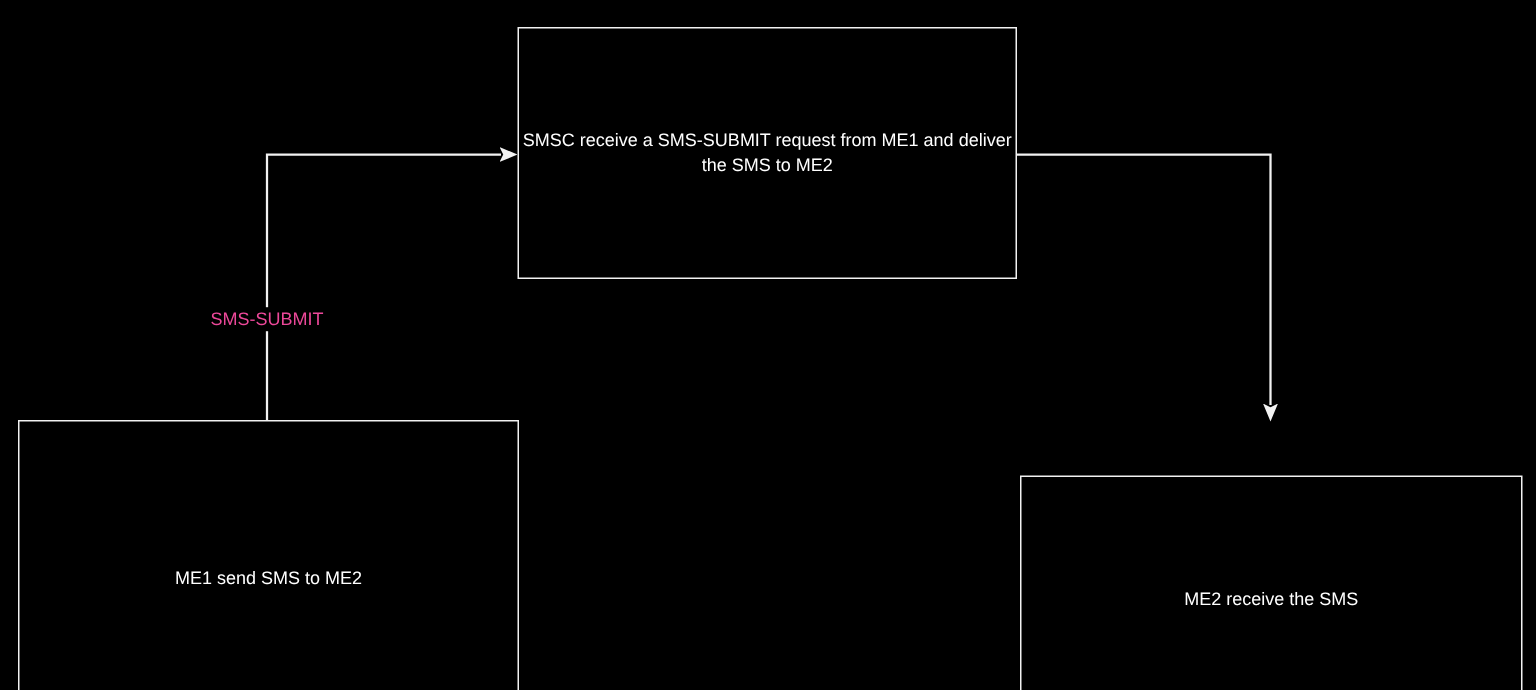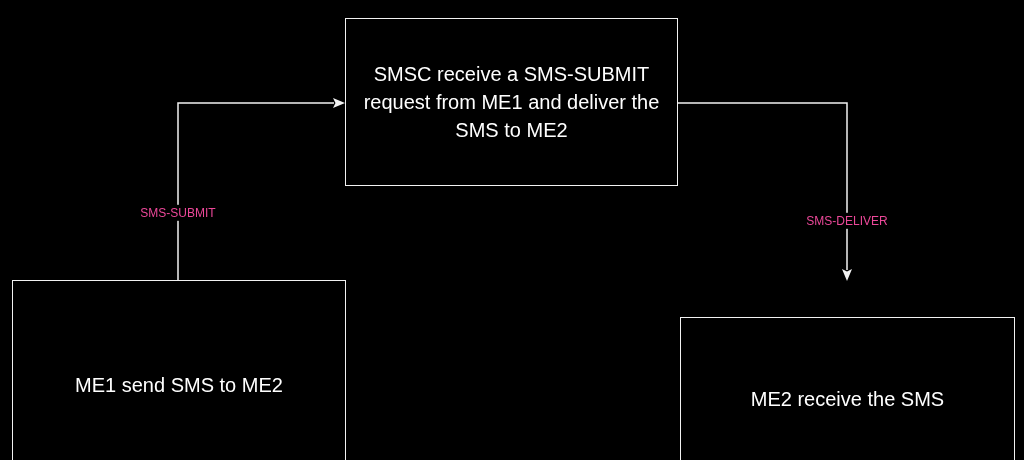--- a/index.html
+++ b/index.html
@@ -31,21 +31,21 @@
   .node {
     position: absolute;
     box-sizing: border-box;
     border: 1.5px solid #f2f2f2;
     background: #000000;
     display: flex;
     align-items: center;
     justify-content: center;
     text-align: center;
     color: #ffffff;
-    font-size: 20px;
+    font-size: 12px;
     line-height: 1.4;
   }
   .node-smsc  { left: 345px; top: 18px;  width: 333px; height: 168px; }
   .node-me1   { left: 12px;  top: 280px; width: 334px; height: 210px; }
   .node-me2   { left: 680px; top: 281px; width: 335px; height: 164px; margin-top: 36px; }
   .node-smsc .node-label { max-width: 328px; }
   .edge-label {
     position: absolute;
     transform: translate(-50%, -50%);
     background: #000000;
@@ -81,15 +81,14 @@
   <div class="node node-me1">
     <span class="node-label">ME1 send SMS to ME2</span>
   </div>
 
   <div class="node node-me2">
     <span class="node-label">ME2 receive the SMS</span>
   </div>
 
   <div class="edge-label edge-label-submit">SMS-SUBMIT</div>
 
-  <div class="edge-label edge-label-deliver">SMS-DELIVER</div>
 
 </div>
 
 </body></html>

